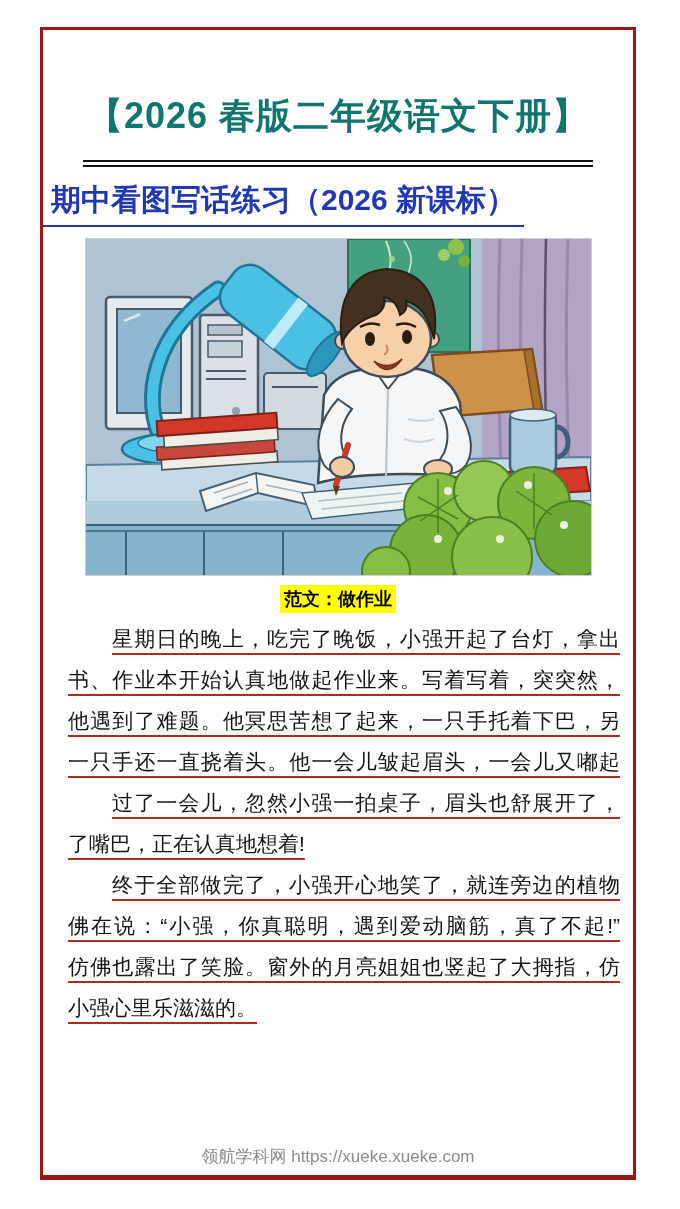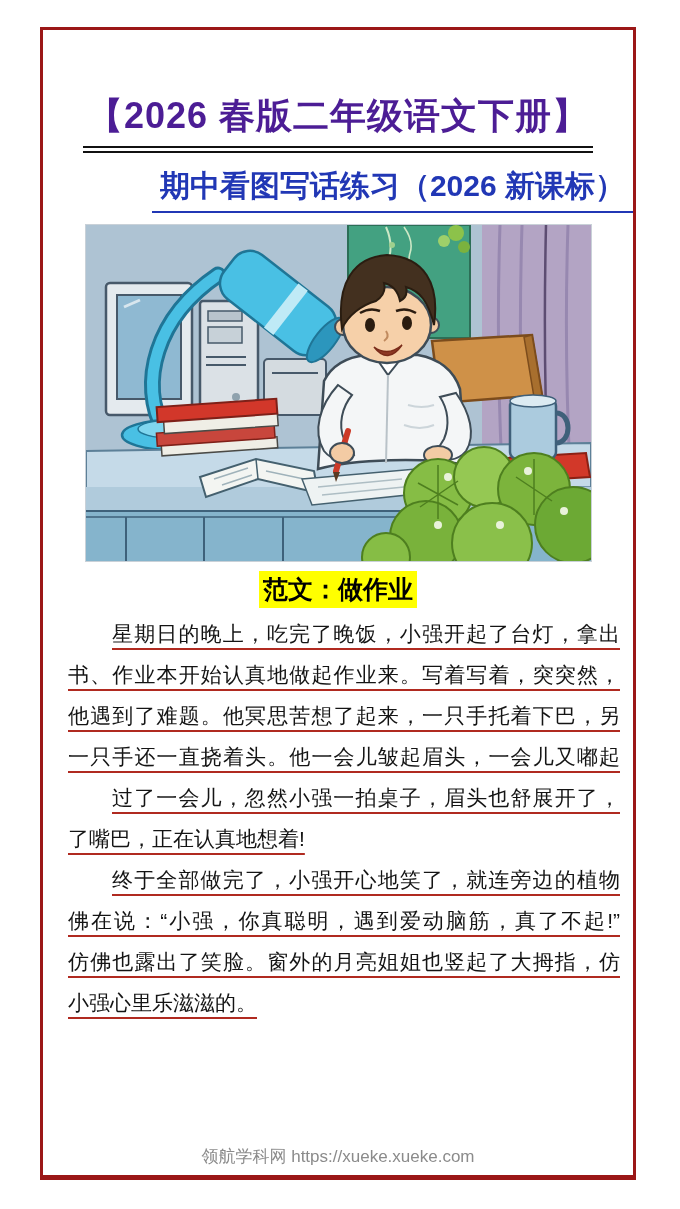--- a/index.html
+++ b/index.html
@@ -8,39 +8,39 @@
     font-family:"Liberation Sans", sans-serif; overflow:hidden;
   }
   .frame {
     position:absolute; left:40px; top:27px; width:596px; height:1153px;
     box-sizing:border-box;
     border:3px solid #9b1717; border-bottom-width:5px;
     background:#ffffff;
   }
   .title-wrap { margin-top:62px; text-align:center; }
   .title-wrap .t {
-    display:inline-block; font-size:36px; font-weight:bold; color:#4c1d95;
-    letter-spacing:1px; padding:0 4px 5px 4px;
+    display:inline-block; font-size:36px; font-weight:bold; color:#0f766e;
+    letter-spacing:1px; padding:0 4px 19px 4px;
     border-bottom:7px double #111;
     white-space:nowrap;
   }
-  .subtitle-wrap { margin-top:13px; text-align:right; }
+  .subtitle-wrap { margin-top:13px; text-align:left; }
   .subtitle-wrap .t {
     display:inline-block; font-size:30px; font-weight:bold; color:#2137b5;
     padding:0 8px 4px 8px; border-bottom:2px solid #2137b5;
     white-space:nowrap;
   }
   .illu {
     display:block; margin:11px auto 0 auto; width:505px; height:336px;
     border:1px solid #c9d1d8; box-sizing:content-box;
   }
   .label-wrap { margin-top:9px; text-align:center; }
   .label-wrap .t {
     display:inline-block; background:#ffff00; color:#000;
-    font-size:25px; font-weight:bold; padding:2px 4px;
+    font-size:18px; font-weight:bold; padding:2px 4px;
   }
   .essay { margin:5px 13px 0 25px; color:#141414; }
   .essay-line {
     font-size:21px; font-weight:normal; line-height:41px;
     text-align:justify; text-align-last:justify;
   }
   .essay-line.end { text-align-last:left; }
   .essay-line.indent { text-indent:44px; }
   .essay-line .u {
     text-decoration:underline;

